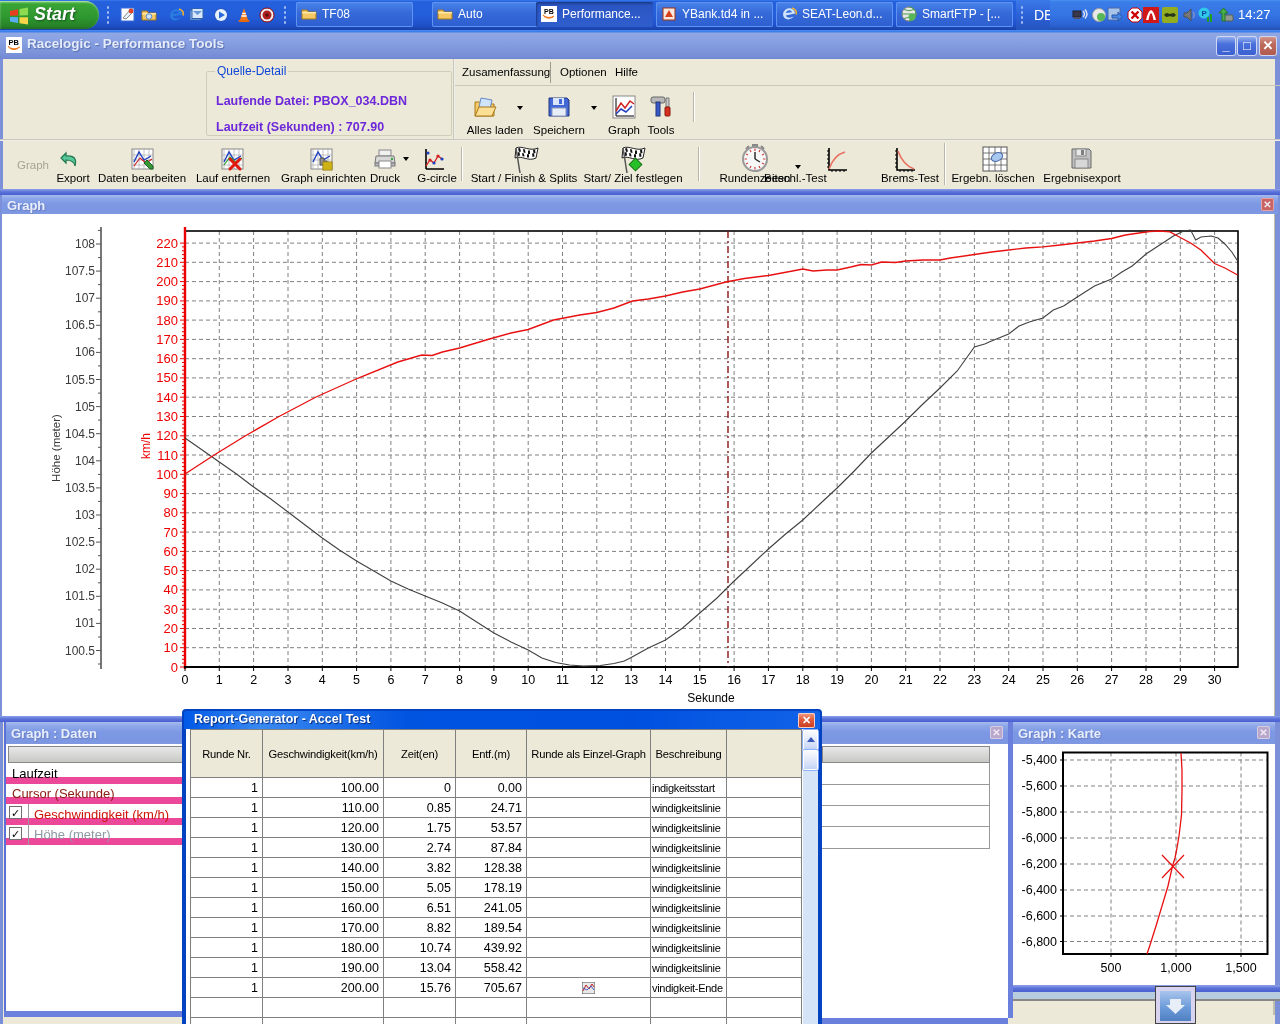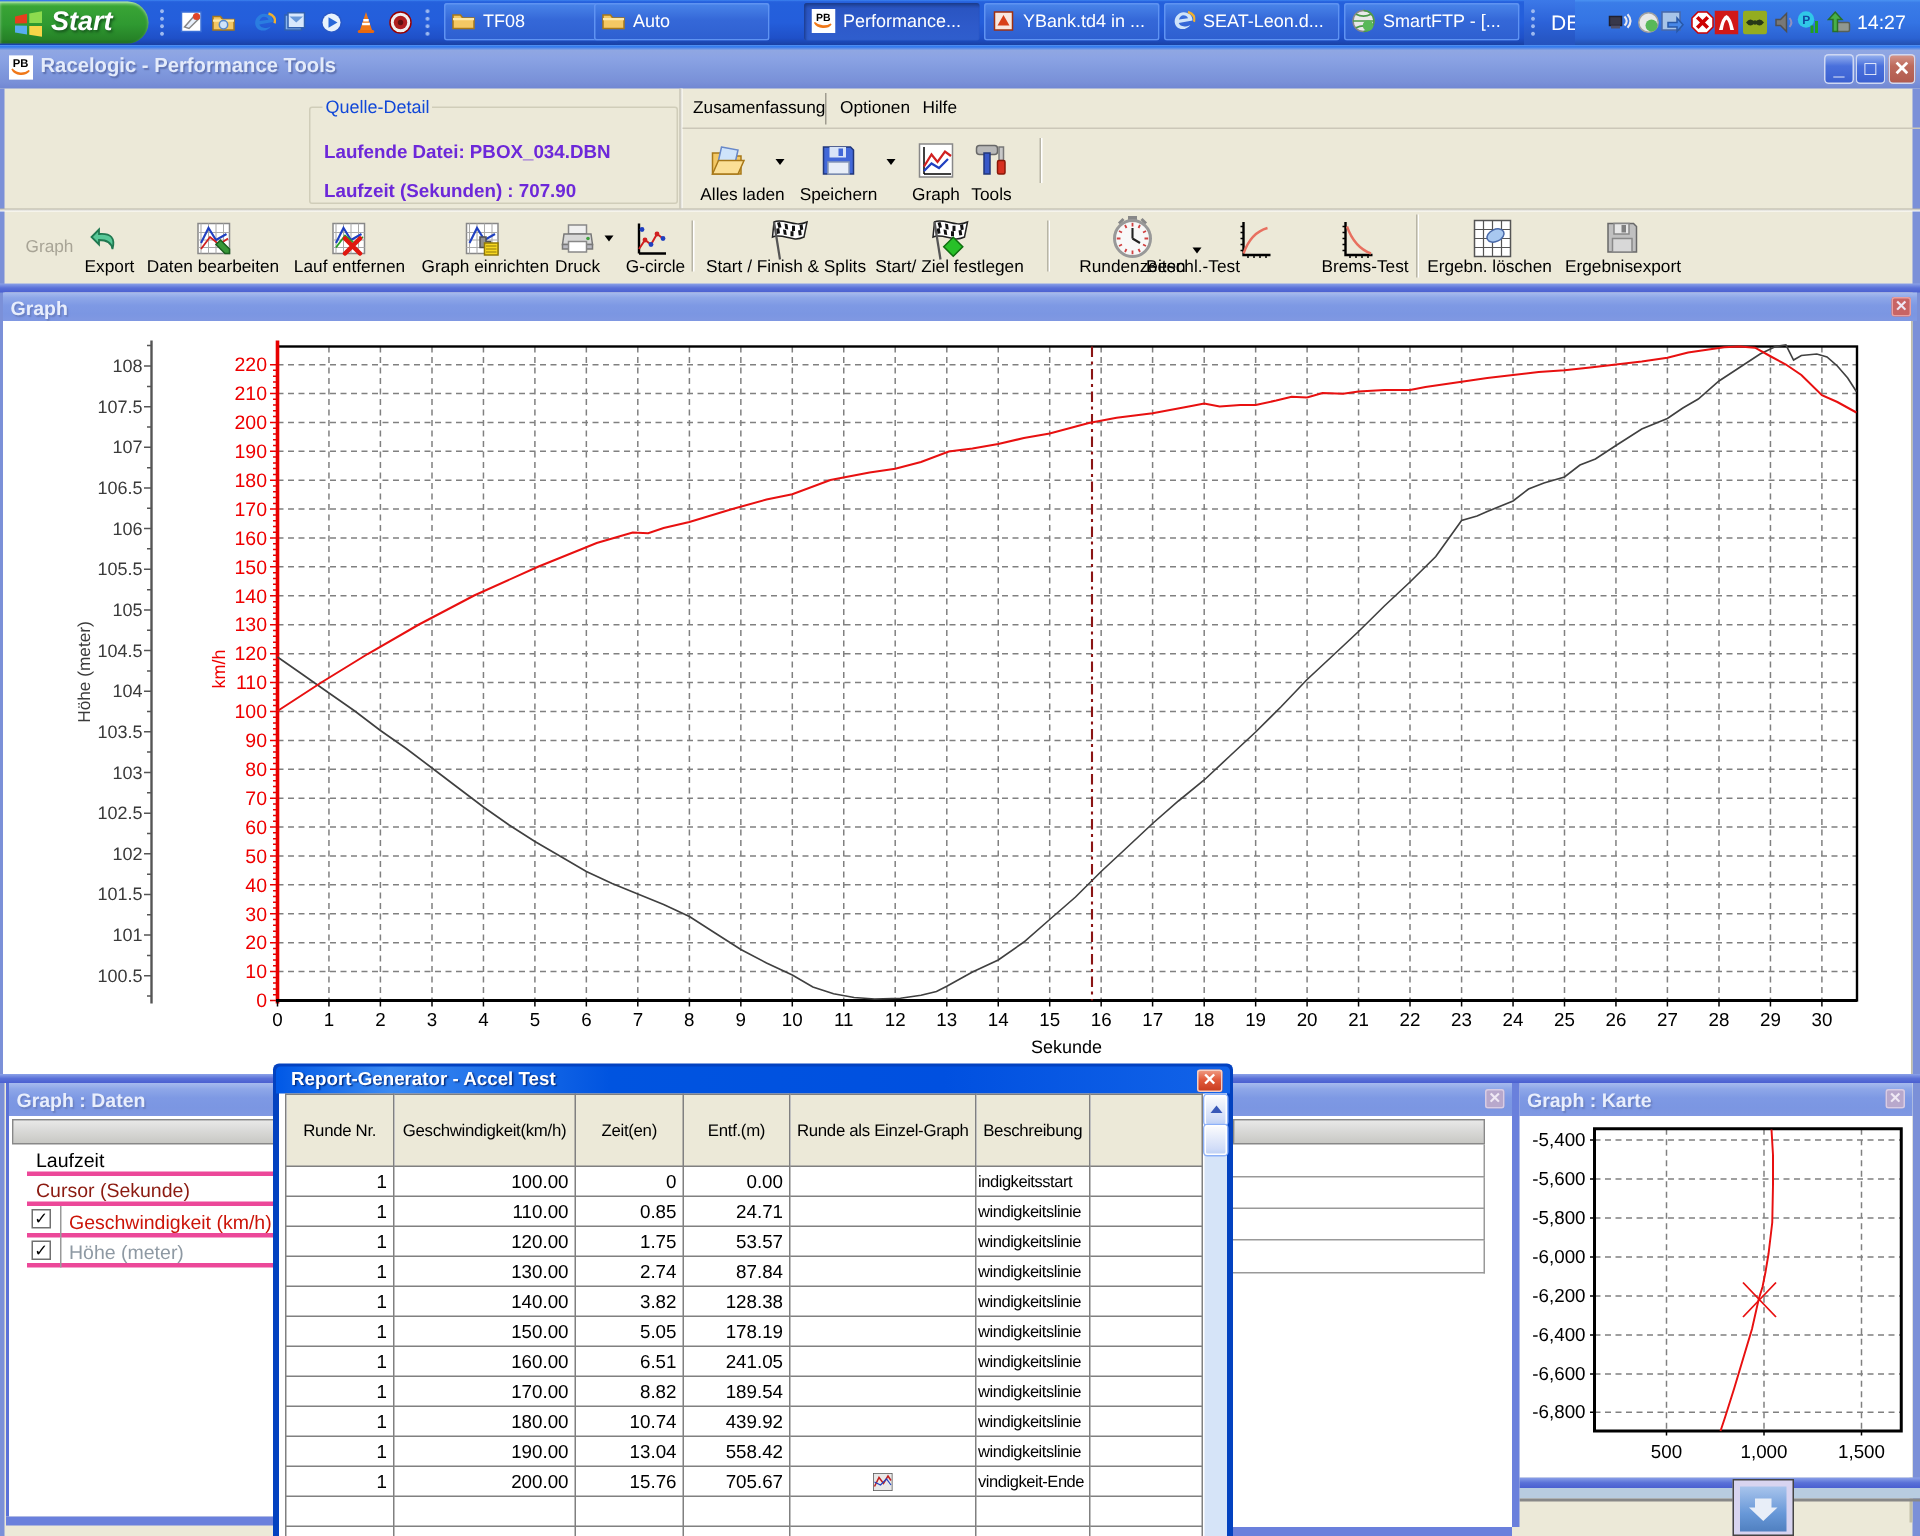--- a/index.html
+++ b/index.html
@@ -53,21 +53,21 @@
 .ptxt { position:absolute; left:5px; top:3px; font-size:13px; font-weight:bold; color:#e8eefc; text-shadow:1px 1px 1px #6a7fc0; }
 .pclose { position:absolute; top:3px; width:13px; height:13px; border-radius:2px; background:#b8a8cc; box-shadow:inset 0 0 0 1px #d8ccE4; color:#efe8f4; font-size:10px; line-height:13px; text-align:center; font-weight:bold; }
 #graphpanel-t { left:2px; top:165px; width:1276px; height:19px; }
 #chartarea { left:2px; top:184px; width:1272px; height:502px; background:#fff; }
 #bluestrip2 { left:0; top:686px; width:1280px; height:6px; background:linear-gradient(#8ca2e8, #5a71d8 50%, #4a5fd0); }
 
 #datenpanel { left:4px; top:692px; width:184px; height:289px; background:#fff; border-left:2px solid #5a71d8; }
 #datenpanel-t { left:0px; top:0px; width:184px; height:22px; }
 #midpanel { left:818px; top:692px; width:190px; height:296px; background:#fff; }
 #kartepanel { left:1013px; top:692px; width:262px; height:263px; background:#fff; }
-.drow { position:absolute; left:12px; width:100%; border-bottom:3px solid #ec4899; font-size:13px; }
+.drow { position:absolute; left:0; width:100%; border-bottom:7px solid #ec4899; font-size:13px; }
 
 
 #rgwin { left:182px; top:679px; width:640px; height:345px; background:#0342c0; border-radius:4px 4px 0 0; }
 #rgtitle { left:2px; top:2px; width:636px; height:18px; border-radius:3px 3px 0 0;
   background:linear-gradient(90deg, #0058e6 0%, #3b8af2 12%, #0054e0 35%, #0050e0 70%, #1263e8 100%); }
 #rgtitle .rtxt { position:absolute; left:10px; top:1px; color:#fff; font-size:12.5px; font-weight:bold; text-shadow:1px 1px 1px #00287a; }
 #rgclose { position:absolute; right:5px; top:2px; width:17px; height:15px; border-radius:2px;
   background:linear-gradient(#f0a088, #e25b3c 45%, #c63a1e); box-shadow:inset 0 0 0 1px #f6cfc2; color:#fff; font-size:11px; font-weight:bold; text-align:center; line-height:14px; }
 #rgbody { left:4px; top:20px; width:632px; height:325px; background:#fff; }
 table.rg { border-collapse:collapse; table-layout:fixed; width:612px; font-size:12.5px; }
@@ -130,21 +130,21 @@
       </svg>
   <div class="qsep abs" style="left:283px"></div>
 
   <div class="taskbtn abs" style="left:296px;width:117px">
     <svg class="ticon" viewBox="0 0 16 16">
           <path d="M1 4 L6 4 L7.5 6 L15 6 L15 13 L1 13 Z" fill="#f4c864" stroke="#a87818"></path>
           <path d="M1 6 L15 6 L15 7.5 L1 7.5 Z" fill="#fde8a8"></path>
         </svg>
     <span class="ttxt">TF08</span>
       </div>
-  <div class="taskbtn abs" style="left:396px;width:117px">
+  <div class="taskbtn abs" style="left:432px;width:117px">
     <svg class="ticon" viewBox="0 0 16 16">
           <path d="M1 4 L6 4 L7.5 6 L15 6 L15 13 L1 13 Z" fill="#f4c864" stroke="#a87818"></path>
           <path d="M1 6 L15 6 L15 7.5 L1 7.5 Z" fill="#fde8a8"></path>
         </svg>
     <span class="ttxt">Auto</span>
       </div>
   <div class="taskbtn abs" style="left:536px;width:117px;background:linear-gradient(#23479e,#2a55c2 15%,#2e5aca 60%,#2f5ecd);box-shadow:inset 1px 1px 2px #1a3a8a">
     <svg class="ticon" viewBox="0 0 16 16">
           <rect x="0" y="0" width="16" height="16" fill="#fff"></rect>
           <text x="3" y="8" font-size="7" font-weight="bold" fill="#000">PB</text>

